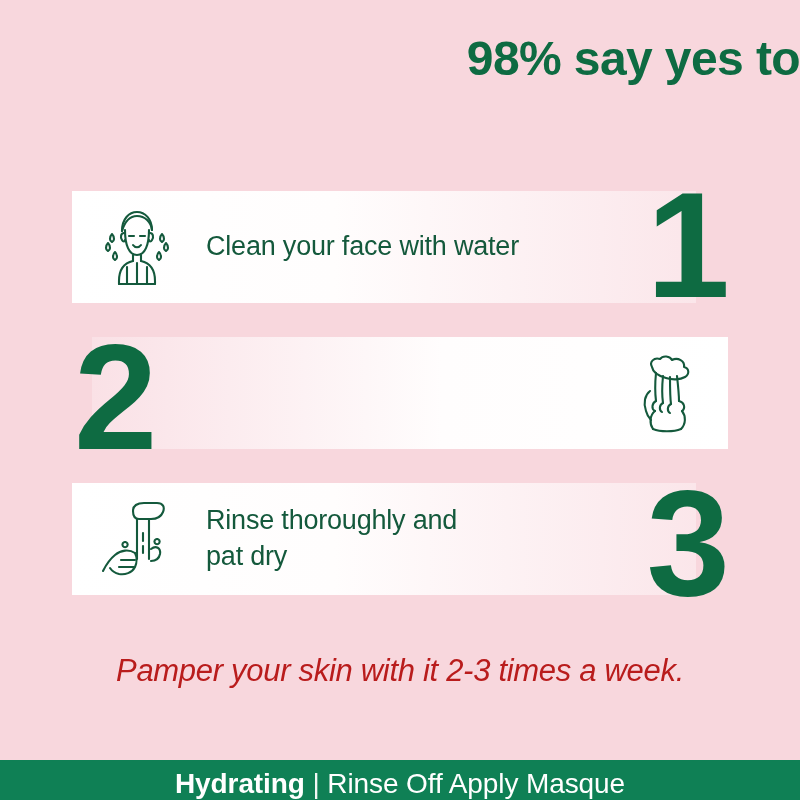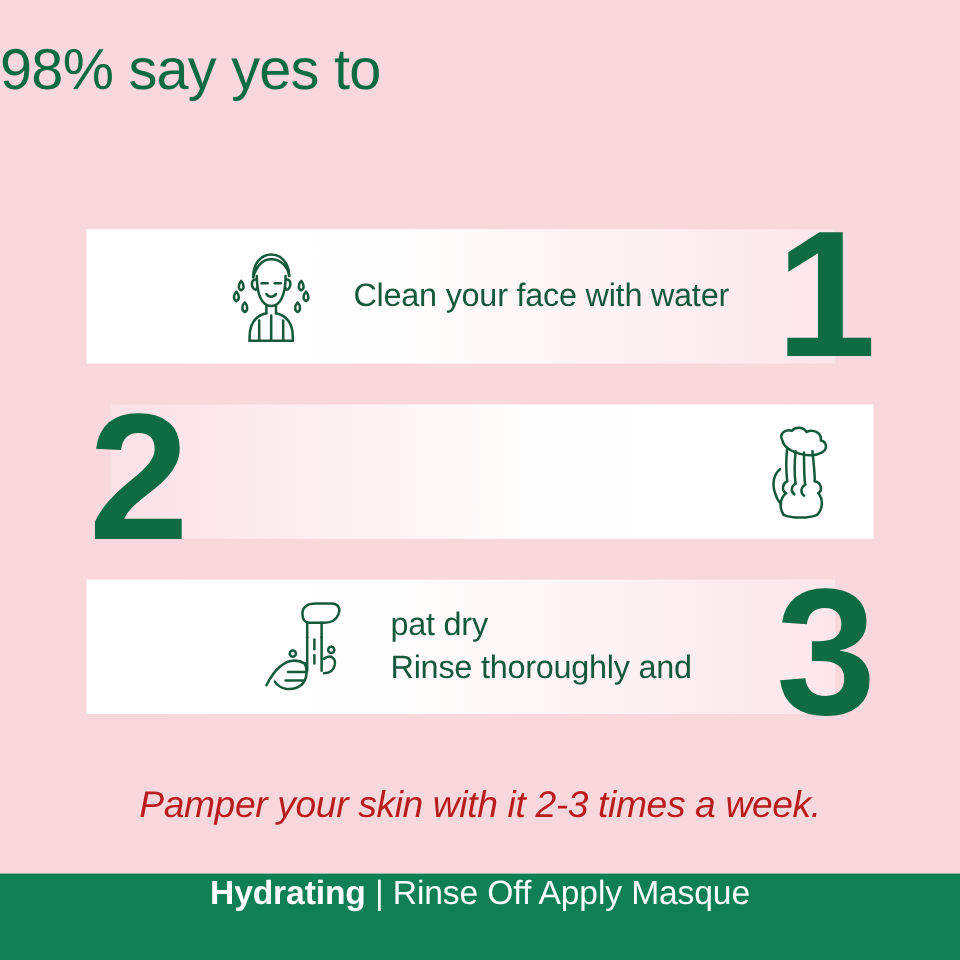--- a/index.html
+++ b/index.html
@@ -13,23 +13,23 @@
     position:relative;
     width:800px; height:800px;
     background:#f8d7dd;
     overflow:hidden;
   }
 
   
   .headline {
     position:absolute;
     top:32px; left:0; right:0;
-    text-align:left;
+    text-align:right;
     color:#0e6b42;
-    font-weight:normal;
+    font-weight:bold;
     font-size:48px;
     line-height:1.14;
     letter-spacing:-0.6px;
   }
   .headline .hl-line { display:block; }
 
   
   .steps {
     position:absolute;
     top:185px; left:0;
@@ -48,21 +48,21 @@
     height:112px;
     display:flex;
     align-items:center;
   }
 
   
   .step.orient-left .card {
     left:72px; right:104px;
     background:linear-gradient(90deg,#ffffff 0%,#fffdfd 42%,#fbe6ea 100%);
     padding-left:26px;
-    justify-content:center;
+    justify-content:flex-start;
   }
   
   .step.orient-right .card {
     left:92px; right:72px;
     background:linear-gradient(90deg,#fae1e6 0%,#fffdfd 55%,#ffffff 100%);
     padding-left:136px; padding-right:22px;
   }
 
   .step-icon {
     flex:0 0 auto;
@@ -109,24 +109,24 @@
     color:#b91c1c;
     font-size:31px;
     letter-spacing:-0.3px;
     font-style:italic;
   }
 
   
   .footer {
     position:absolute;
     left:0; bottom:0;
-    width:800px; height:72px;
+    width:800px; height:40px;
     background:#0f8055;
     display:flex;
-    align-items:flex-start;
+    align-items:flex-end;
     justify-content:center;
     gap:0px;
   }
   .footer-text {
     color:#ffffff;
     font-size:28px;
     letter-spacing:-0.1px;
     white-space:pre;
   }
   .footer-text.brand { font-weight:bold; }
@@ -236,22 +236,22 @@
 
             <path d="M52 52 C57 48 62 51 61 57 C60 62 56 64 52 64"></path>
 
             <path d="M36 56 C30 52 22 53 16 58 C11 62 7 68 4 74"></path>
             <path d="M36 56 C38 60 38 66 36 70 C33 76 26 78 20 77 C16 76 13 74 11 71"></path>
             <path d="M22 63 L36 63"></path>
             <path d="M20 70 L35 70"></path>
           </svg>
         </div>
         <div class="step-text">
+          <span class="tl">Rinse thoroughly and</span>
           <span class="tl">pat dry</span>
-          <span class="tl">Rinse thoroughly and</span>
         </div>
       </div>
       <div class="numeral">3</div>
     </div>
 
   </div>
 
   <div class="tagline">Pamper your skin with it 2-3 times a week.</div>
 
   <div class="footer">

